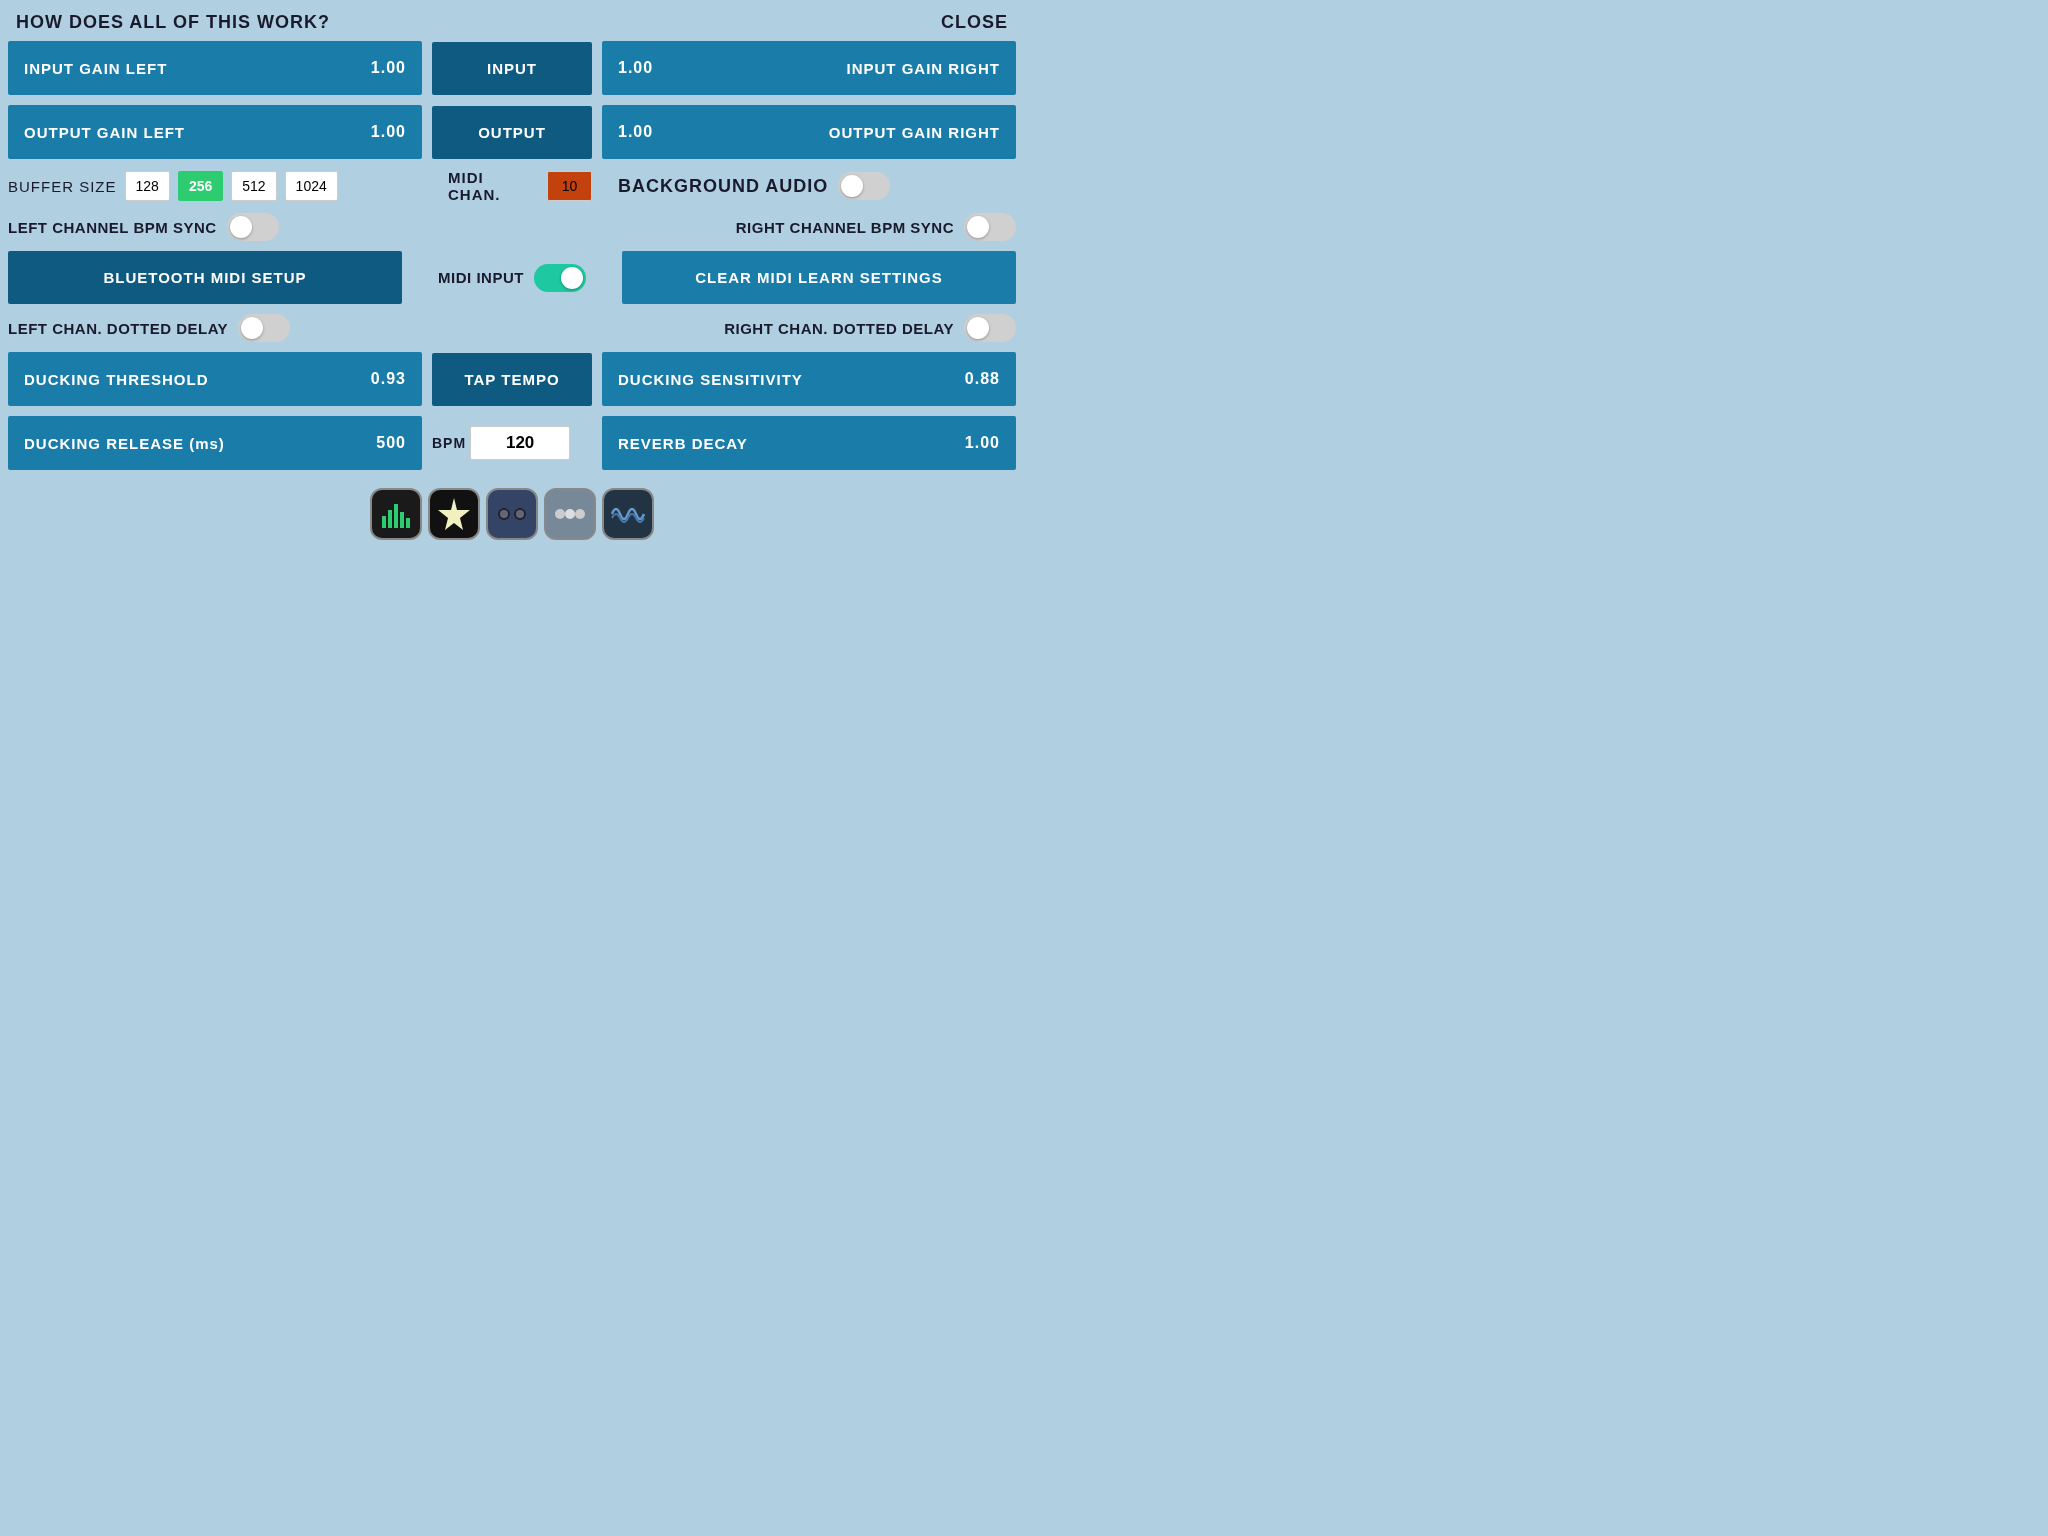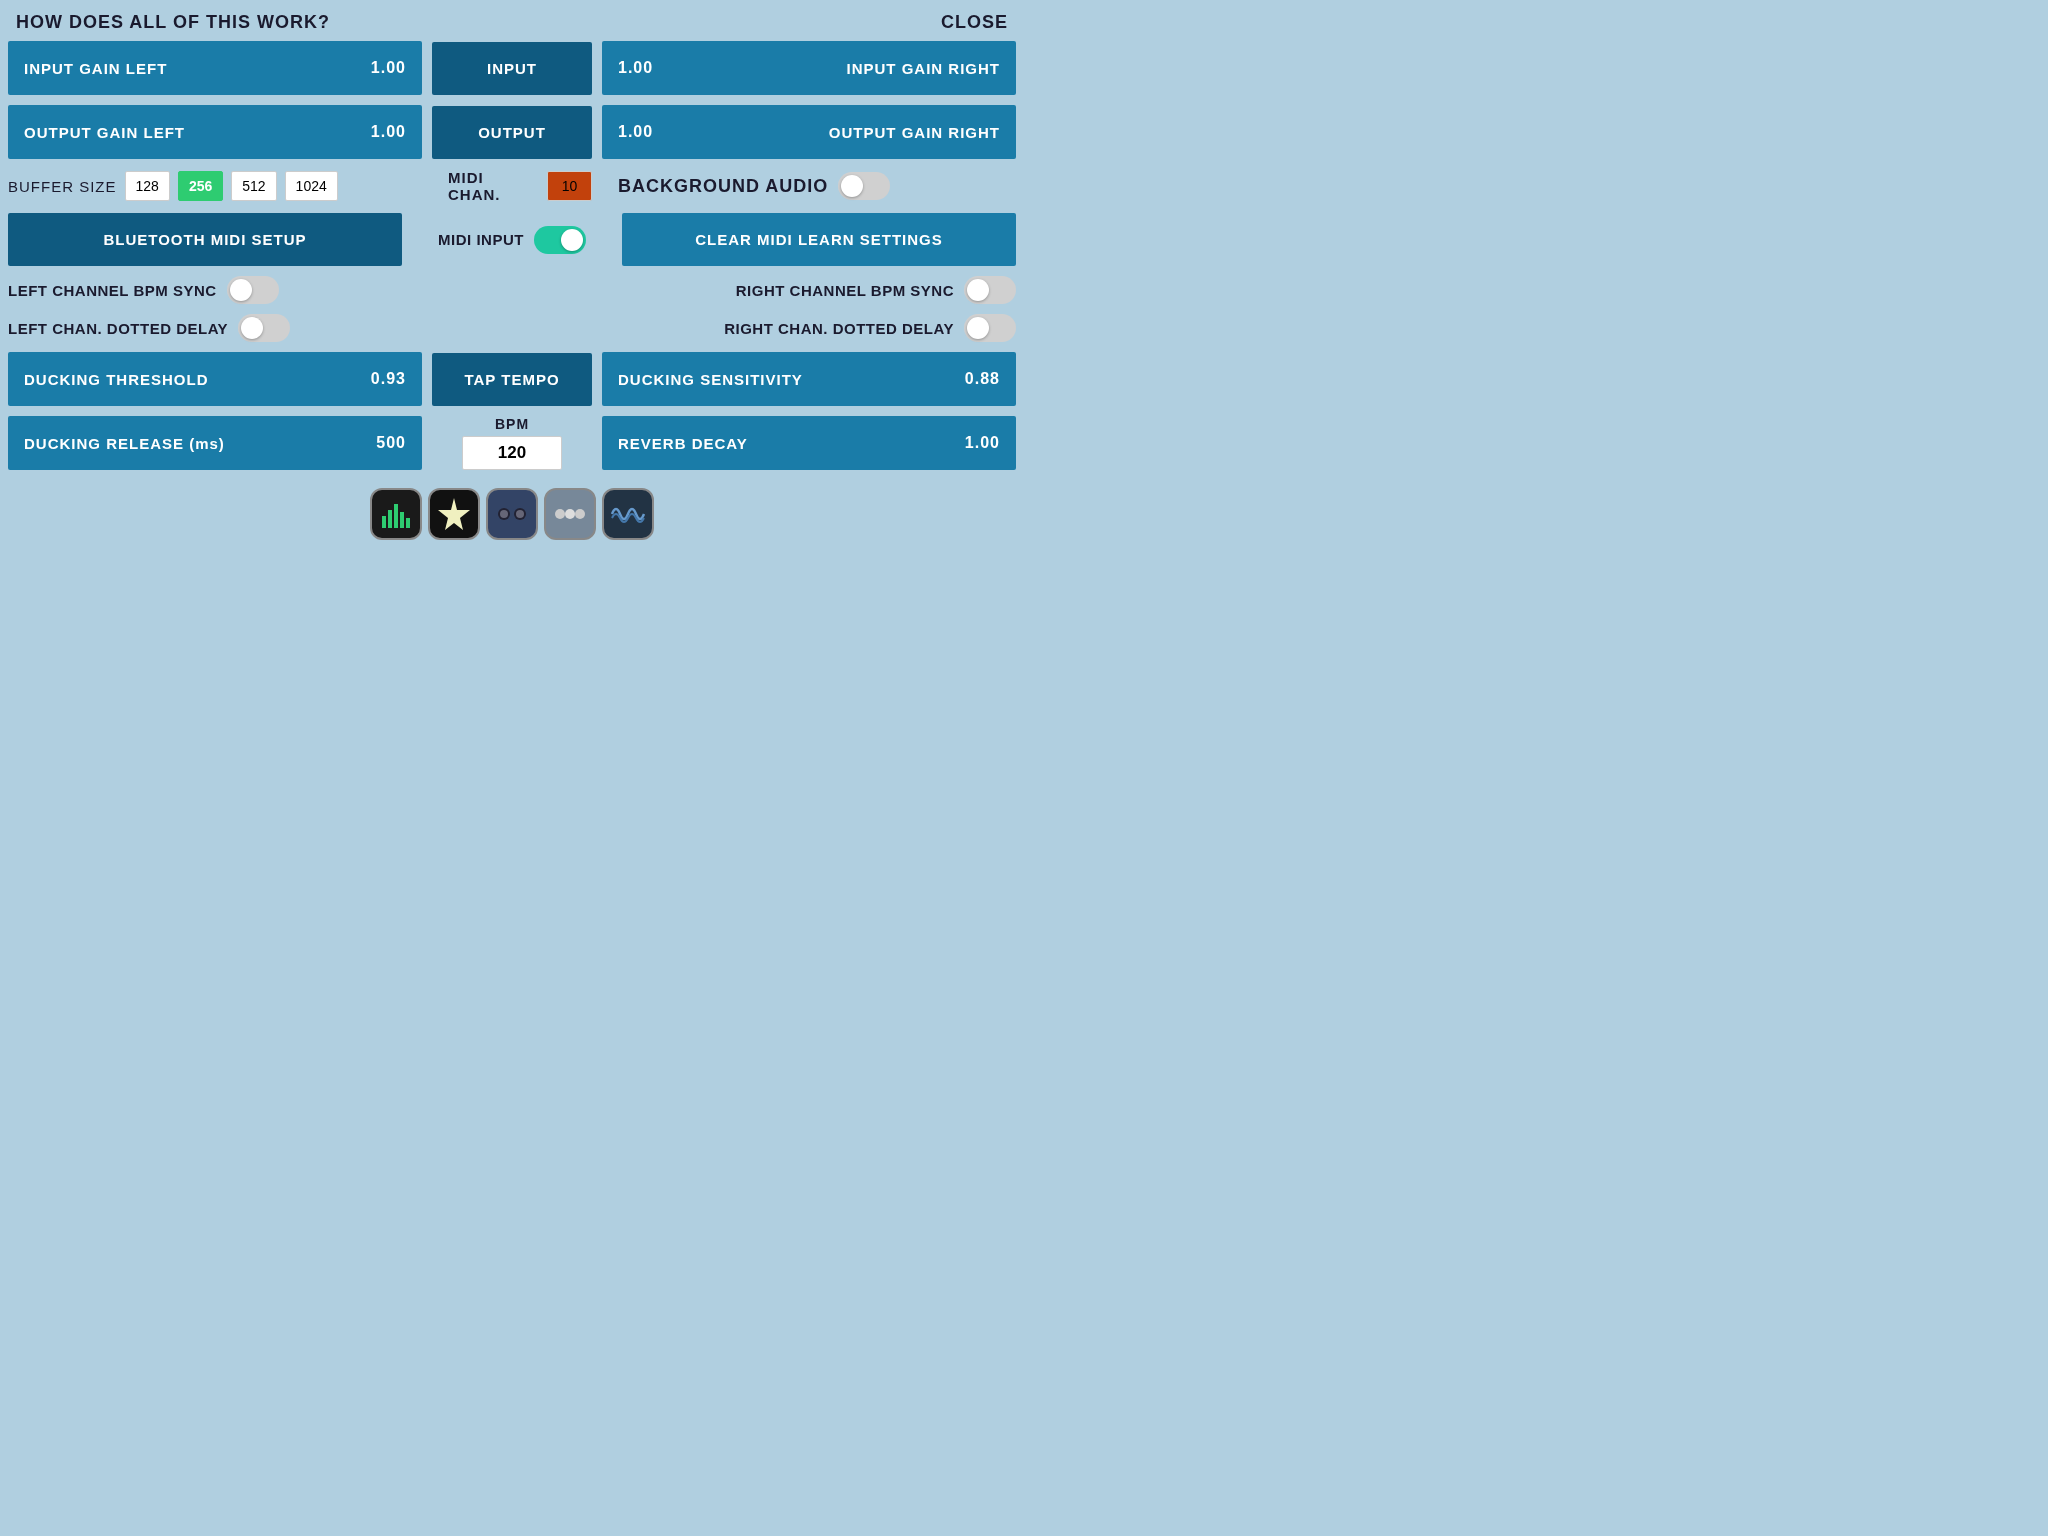--- a/index.html
+++ b/index.html
@@ -175,21 +175,21 @@
       box-shadow: 0 1px 3px rgba(0,0,0,0.3);
     }
 
     .toggle-track.on .toggle-thumb {
       left: 27px;
     }
 
     
     .bpm-section {
       display: flex;
-      flex-direction: column;
+      flex-direction: row;
       align-items: center;
       gap: 4px;
     }
 
     .bpm-label {
       font-size: 14px;
       font-weight: bold;
       color: #1a1a2e;
       letter-spacing: 1px;
     }
@@ -308,53 +308,53 @@
       <span class="bg-audio-label">BACKGROUND AUDIO</span>
       <div class="toggle">
         <div class="toggle-track">
           <div class="toggle-thumb"></div>
         </div>
       </div>
     </div>
   </div>
 
   <div class="row">
-    <div class="tile dark center-text" style="flex:1;">
-      <span>BLUETOOTH MIDI SETUP</span>
-    </div>
-    <div class="midi-input-group">
-      <span class="midi-input-label">MIDI INPUT</span>
-      <div class="toggle">
-        <div class="toggle-track on">
-          <div class="toggle-thumb"></div>
-        </div>
-      </div>
-    </div>
-    <div class="tile center-text" style="flex:1;">
-      <span>CLEAR MIDI LEARN SETTINGS</span>
-    </div>
-  </div>
-
-  <div class="row">
     <div style="display:flex;align-items:center;gap:10px;flex:1;">
       <span class="static-label">LEFT CHANNEL BPM SYNC</span>
       <div class="toggle">
         <div class="toggle-track">
           <div class="toggle-thumb"></div>
         </div>
       </div>
     </div>
     <div style="flex:0 0 200px;"></div>
     <div style="display:flex;align-items:center;gap:10px;flex:1;justify-content:flex-end;">
       <span class="static-label">RIGHT CHANNEL BPM SYNC</span>
       <div class="toggle">
         <div class="toggle-track">
           <div class="toggle-thumb"></div>
         </div>
       </div>
+    </div>
+  </div>
+
+  <div class="row">
+    <div class="tile dark center-text" style="flex:1;">
+      <span>BLUETOOTH MIDI SETUP</span>
+    </div>
+    <div class="midi-input-group">
+      <span class="midi-input-label">MIDI INPUT</span>
+      <div class="toggle">
+        <div class="toggle-track on">
+          <div class="toggle-thumb"></div>
+        </div>
+      </div>
+    </div>
+    <div class="tile center-text" style="flex:1;">
+      <span>CLEAR MIDI LEARN SETTINGS</span>
     </div>
   </div>
 
   <div class="row">
     <div style="display:flex;align-items:center;gap:10px;flex:1;">
       <span class="static-label">LEFT CHAN. DOTTED DELAY</span>
       <div class="toggle">
         <div class="toggle-track">
           <div class="toggle-thumb"></div>
         </div>

